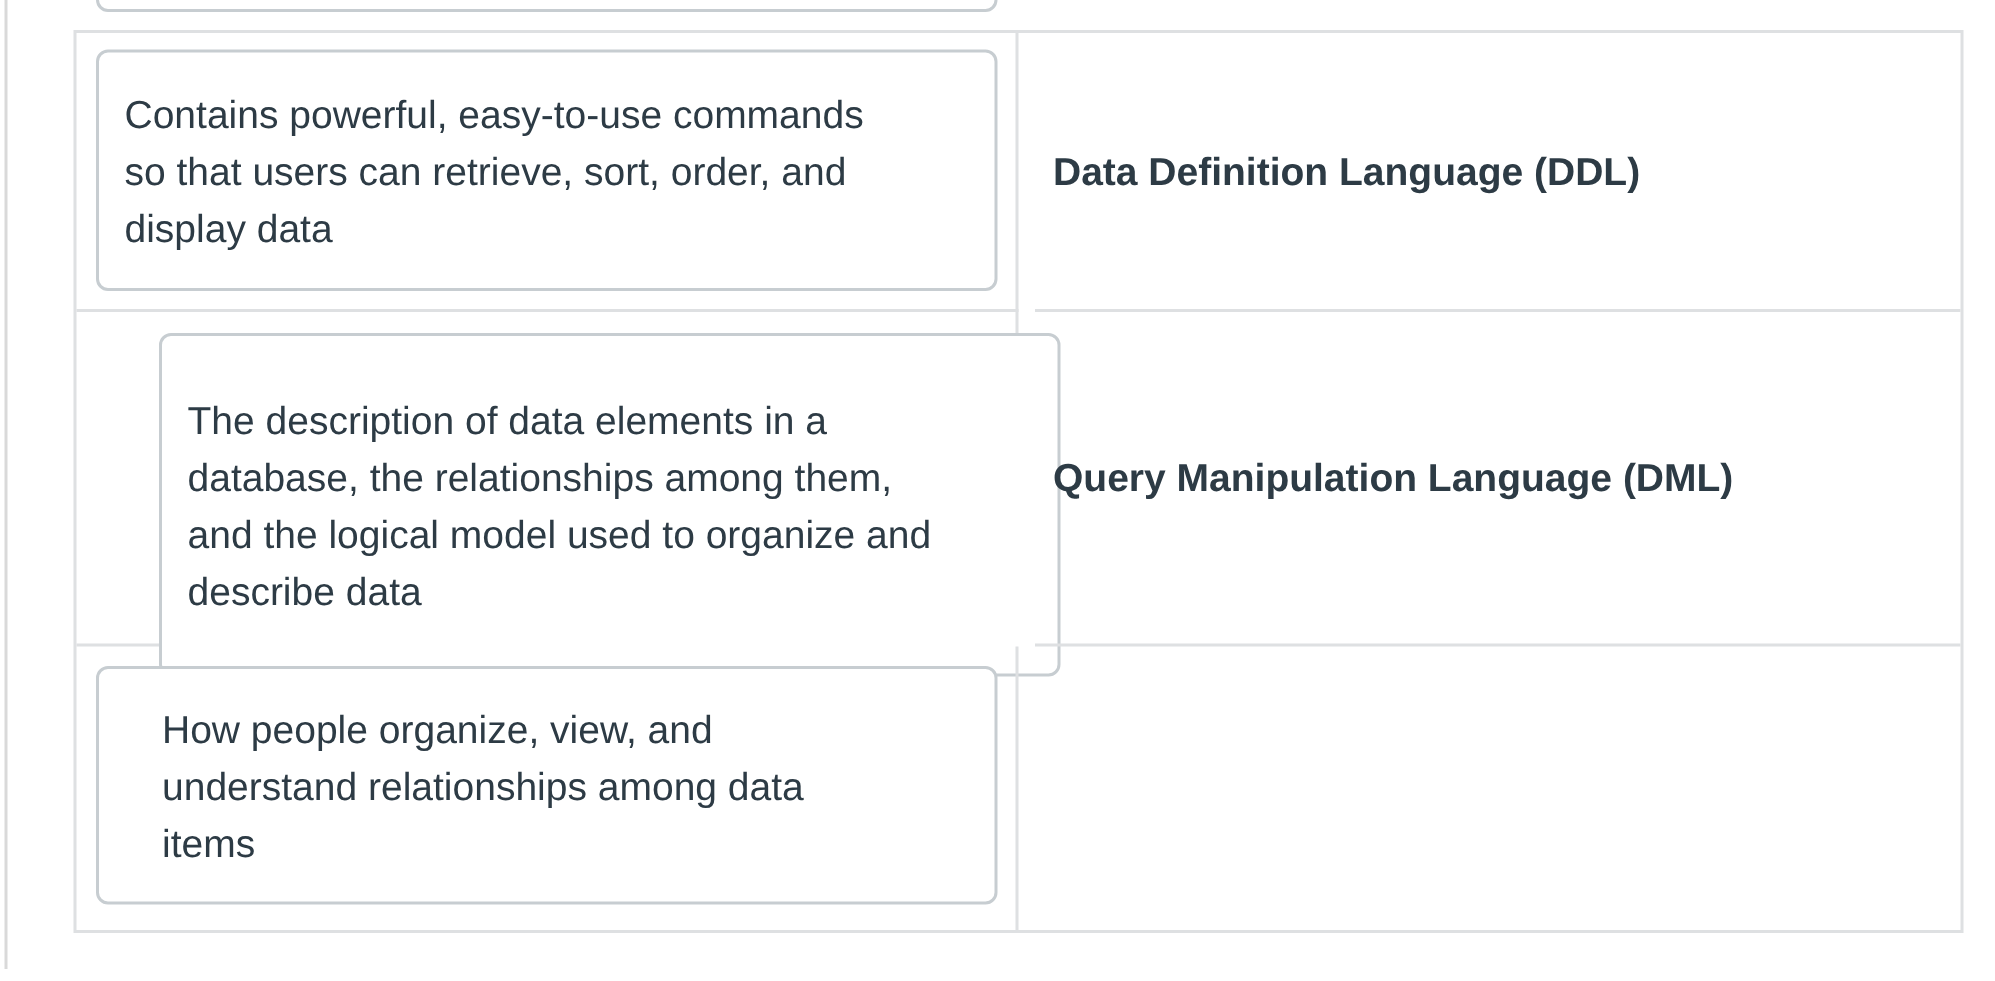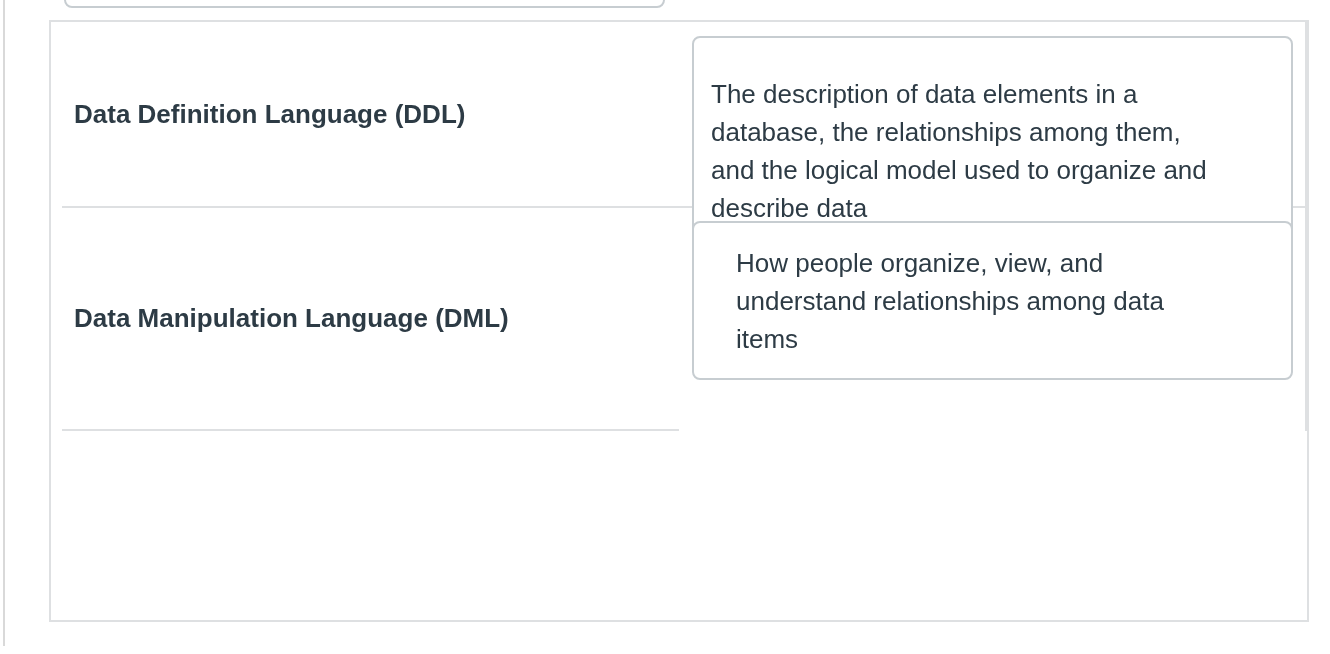--- a/index.html
+++ b/index.html
@@ -69,21 +69,21 @@
     display: flex;
     align-items: center;
     padding: 0 17px;
     font-size: 26px;
     line-height: 38px;
     color: #2d3b45;
     white-space: pre-line;
     cursor: grab;
   }
   .card-1 { height: 161px; }
-  .card-2 { height: 229px; margin-top: 3px; }
+  .card-2 { height: 229px; margin-top: 3px; margin-left: 42px; }
   .card-3 { height: 159px; margin-top: 2px; padding-left: 42px; }
   .term-cell {
     display: flex;
     align-items: center;
     padding-left: 12px;
     font-size: 26px;
     font-weight: 700;
     color: #2d3b45;
     margin-left: 11px;
   }
@@ -92,29 +92,34 @@
 <body>
 
 <div class="page">
 
   <div class="outer-border"></div>
 
   <div class="partial-card"></div>
 
   <div class="match-table">
 
+    <div class="cell def-cell rb">
+      <div class="card card-1">Contains powerful, easy-to-use commands
+so that users can retrieve, sort, order, and
+display data</div>
+    </div>
     <div class="cell term-cell rb">Data Definition Language (DDL)</div>
 
     <div class="cell def-cell rb">
       <div class="card card-2">The description of data elements in a
 database, the relationships among them,
 and the logical model used to organize and
 describe data</div>
     </div>
-    <div class="cell term-cell rb">Data Manipulation Language (DML)</div>
+    <div class="cell term-cell rb">Query Manipulation Language (DML)</div>
 
     <div class="cell def-cell">
       <div class="card card-3">How people organize, view, and
 understand relationships among data
 items</div>
     </div>
 
   </div>
 </div>
 

